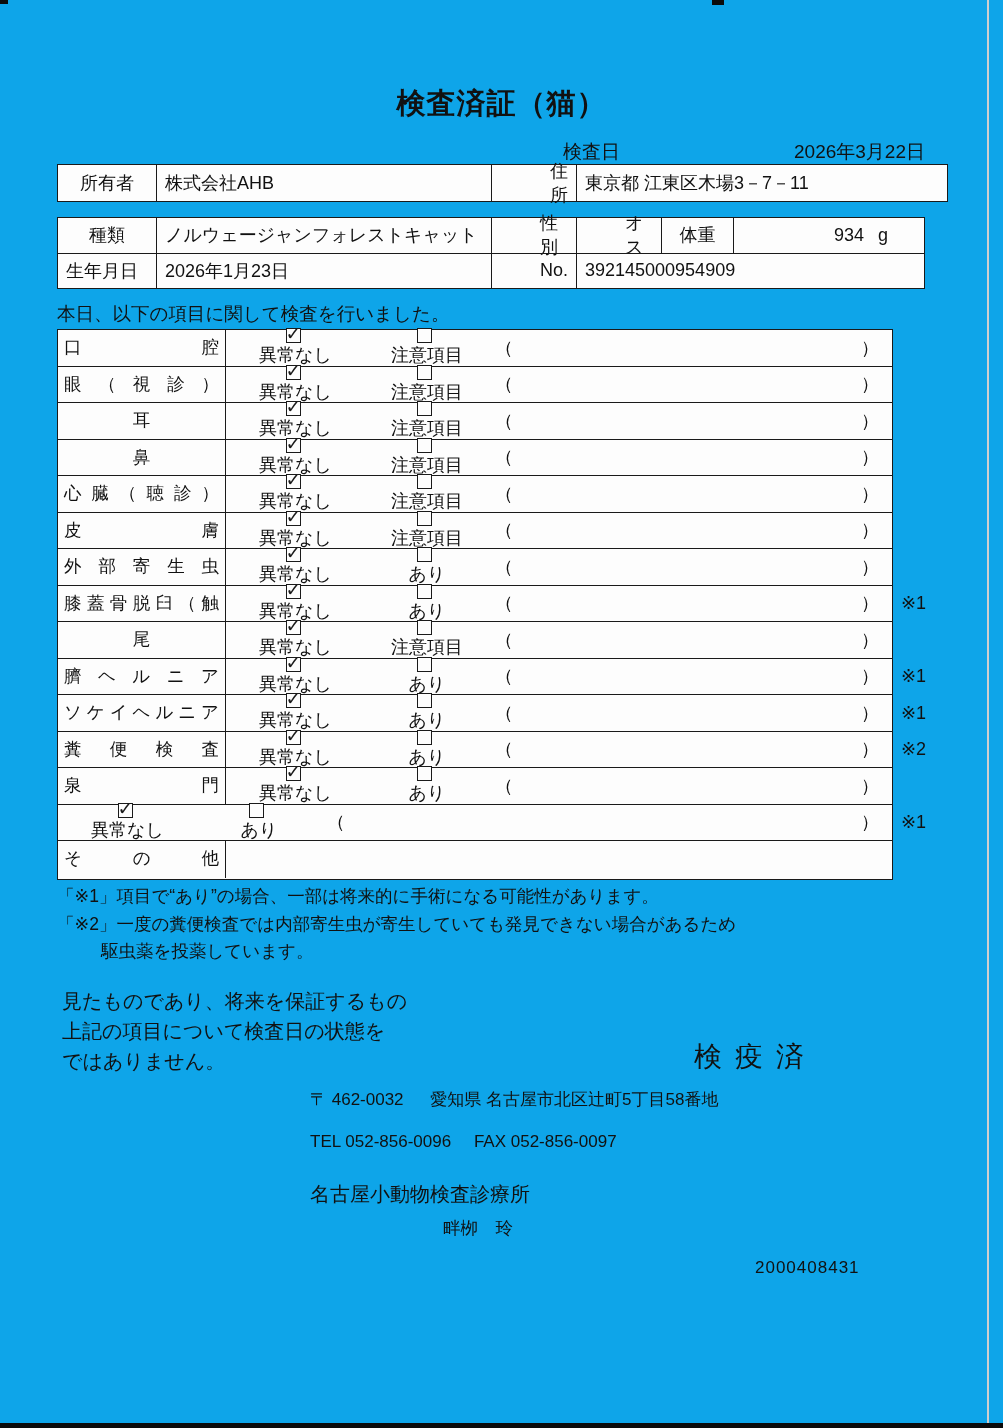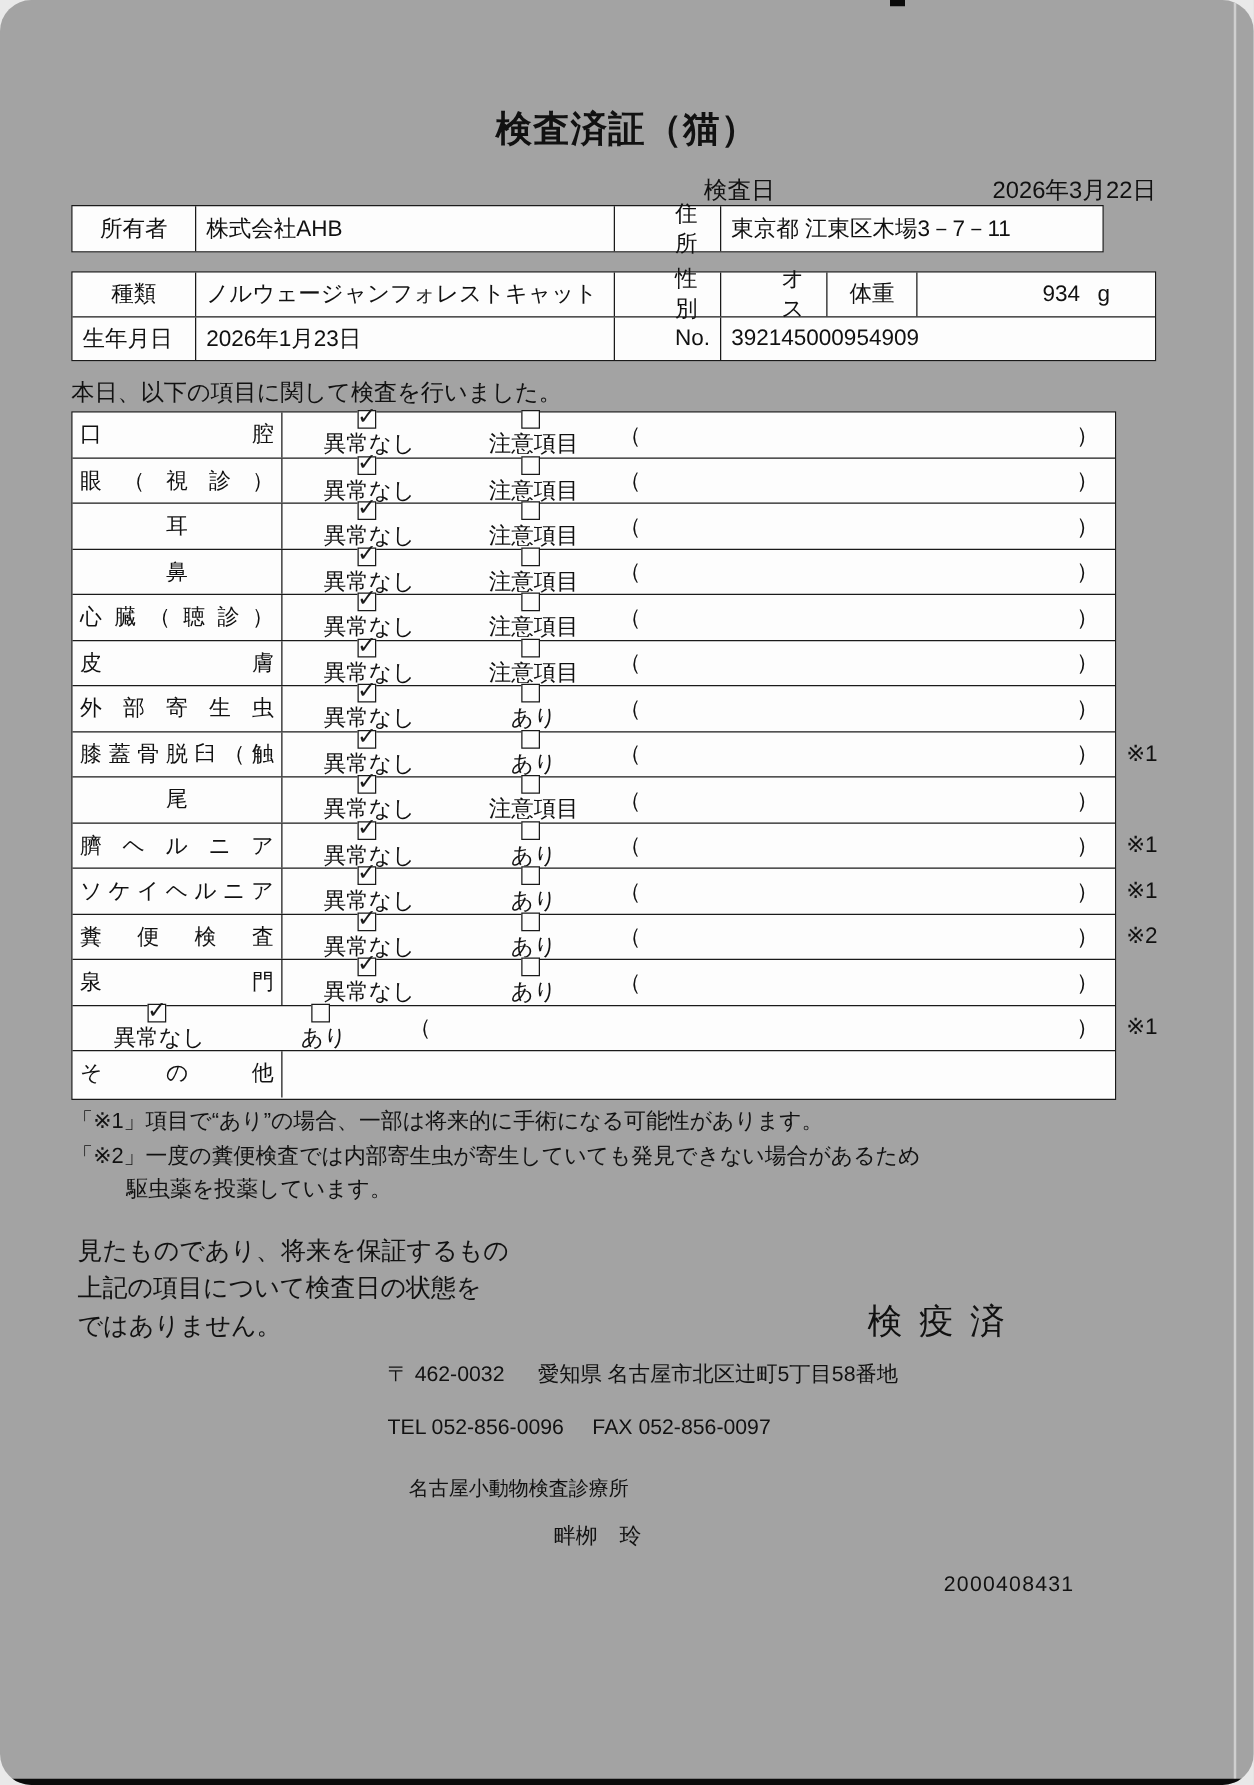--- a/index.html
+++ b/index.html
@@ -1,33 +1,33 @@
 <!DOCTYPE html>
 <html><head>
 <meta charset="utf-8">
 <style>
   * { margin:0; padding:0; box-sizing:border-box; }
   html,body { background:#e9e9e9; }
   body { font-family:"Liberation Sans","DejaVu Sans",sans-serif; color:#111; }
-  .page { position:relative; width:1003px; height:1428px; background:#a3a3a3; margin:0 auto; overflow:hidden;border-radius:25px; }
+  .page { position:relative; width:1003px; height:1428px; background:#0ea5e9; margin:0 auto; overflow:hidden; }
 
   .title { position:absolute; top:84px; left:0; width:100%; text-align:center;
            font-size:29px; font-weight:600; letter-spacing:1px; }
 
   .insp-date-label { position:absolute; top:139px; left:563px; font-size:19px; }
   .insp-date-value { position:absolute; top:139px; right:78px; font-size:19px; }
 
   .tbl { position:absolute; border:1.7px solid #1a1a1a; display:flex; flex-direction:column; background:#fdfdfd; }
   .trow { display:flex; flex:1; min-height:0; }
   .trow + .trow { border-top:1.7px solid #1a1a1a; }
   .tcell { display:flex; align-items:center; padding:0 8px; font-size:18px; }
   .tcell + .tcell { border-left:1.7px solid #1a1a1a; }
   .tcell.center { justify-content:center; }
   .w98{width:98px;} .w335{width:335px;} .w85{width:85px;padding-left:48px;} .w72{width:72px;} .grow{flex:1;}
-  .owner-tbl { top:164px; left:57px; width:826px; height:38px; }
+  .owner-tbl { top:164px; left:57px; width:891px; height:38px;text-align:right; }
   .pet-tbl   { top:217px; left:57px; width:868px; height:72px; }
   .tcell.weight { justify-content:flex-end; padding-right:36px; gap:14px; }
 
   .intro { position:absolute; top:301px; left:57px; font-size:18.5px; }
 
   .insp-tbl { top:329px; left:57px; width:836px; height:551px; }
   .irow { position:relative; display:flex; height:36.5px; }
   .irow { border-bottom:1.7px solid #1a1a1a; }
   .irow:last-child { border-bottom:none; }
   .ilabel { width:168px; border-right:1.7px solid #1a1a1a; padding:0 6px;
@@ -50,21 +50,21 @@
   .notes .indent { padding-left:44px; }
 
   .disclaimer { position:absolute; top:986px; left:62px; font-size:20px; line-height:30px; }
 
   .stamp { position:absolute; top:1038px; left:694px; font-size:28px; font-weight:500; letter-spacing:13px; }
 
   .addr-line { position:absolute; top:1088px; left:310px; font-size:17px; }
   .addr-line .addr2 { margin-left:22px; }
   .tel-line { position:absolute; top:1132px; left:310px; font-size:17px; }
   .tel-line .fax { margin-left:18px; }
-  .clinic { position:absolute; top:1181px; left:310px; font-size:16px;margin-left:17px; }
+  .clinic { position:absolute; top:1181px; left:310px; font-size:20px; }
   .examiner { position:absolute; top:1216px; left:443px; font-size:17.5px; }
   .serial { position:absolute; top:1258px; left:755px; font-size:17px; letter-spacing:1px; }
 
   .artifact-top { position:absolute; top:0; left:712px; width:12px; height:5px; background:#0b0b0b; }
   .artifact-corner { position:absolute; top:0; left:0; width:8px; height:4px; background:#0b0b0b; }
   .artifact-right { position:absolute; top:0; right:14px; width:2px; height:100%; background:#cfcfcf; }
   .artifact-bottom { position:absolute; left:0; bottom:0; width:100%; height:5px; background:#0b0b0b; }
 </style>
 </head>
 <body>

